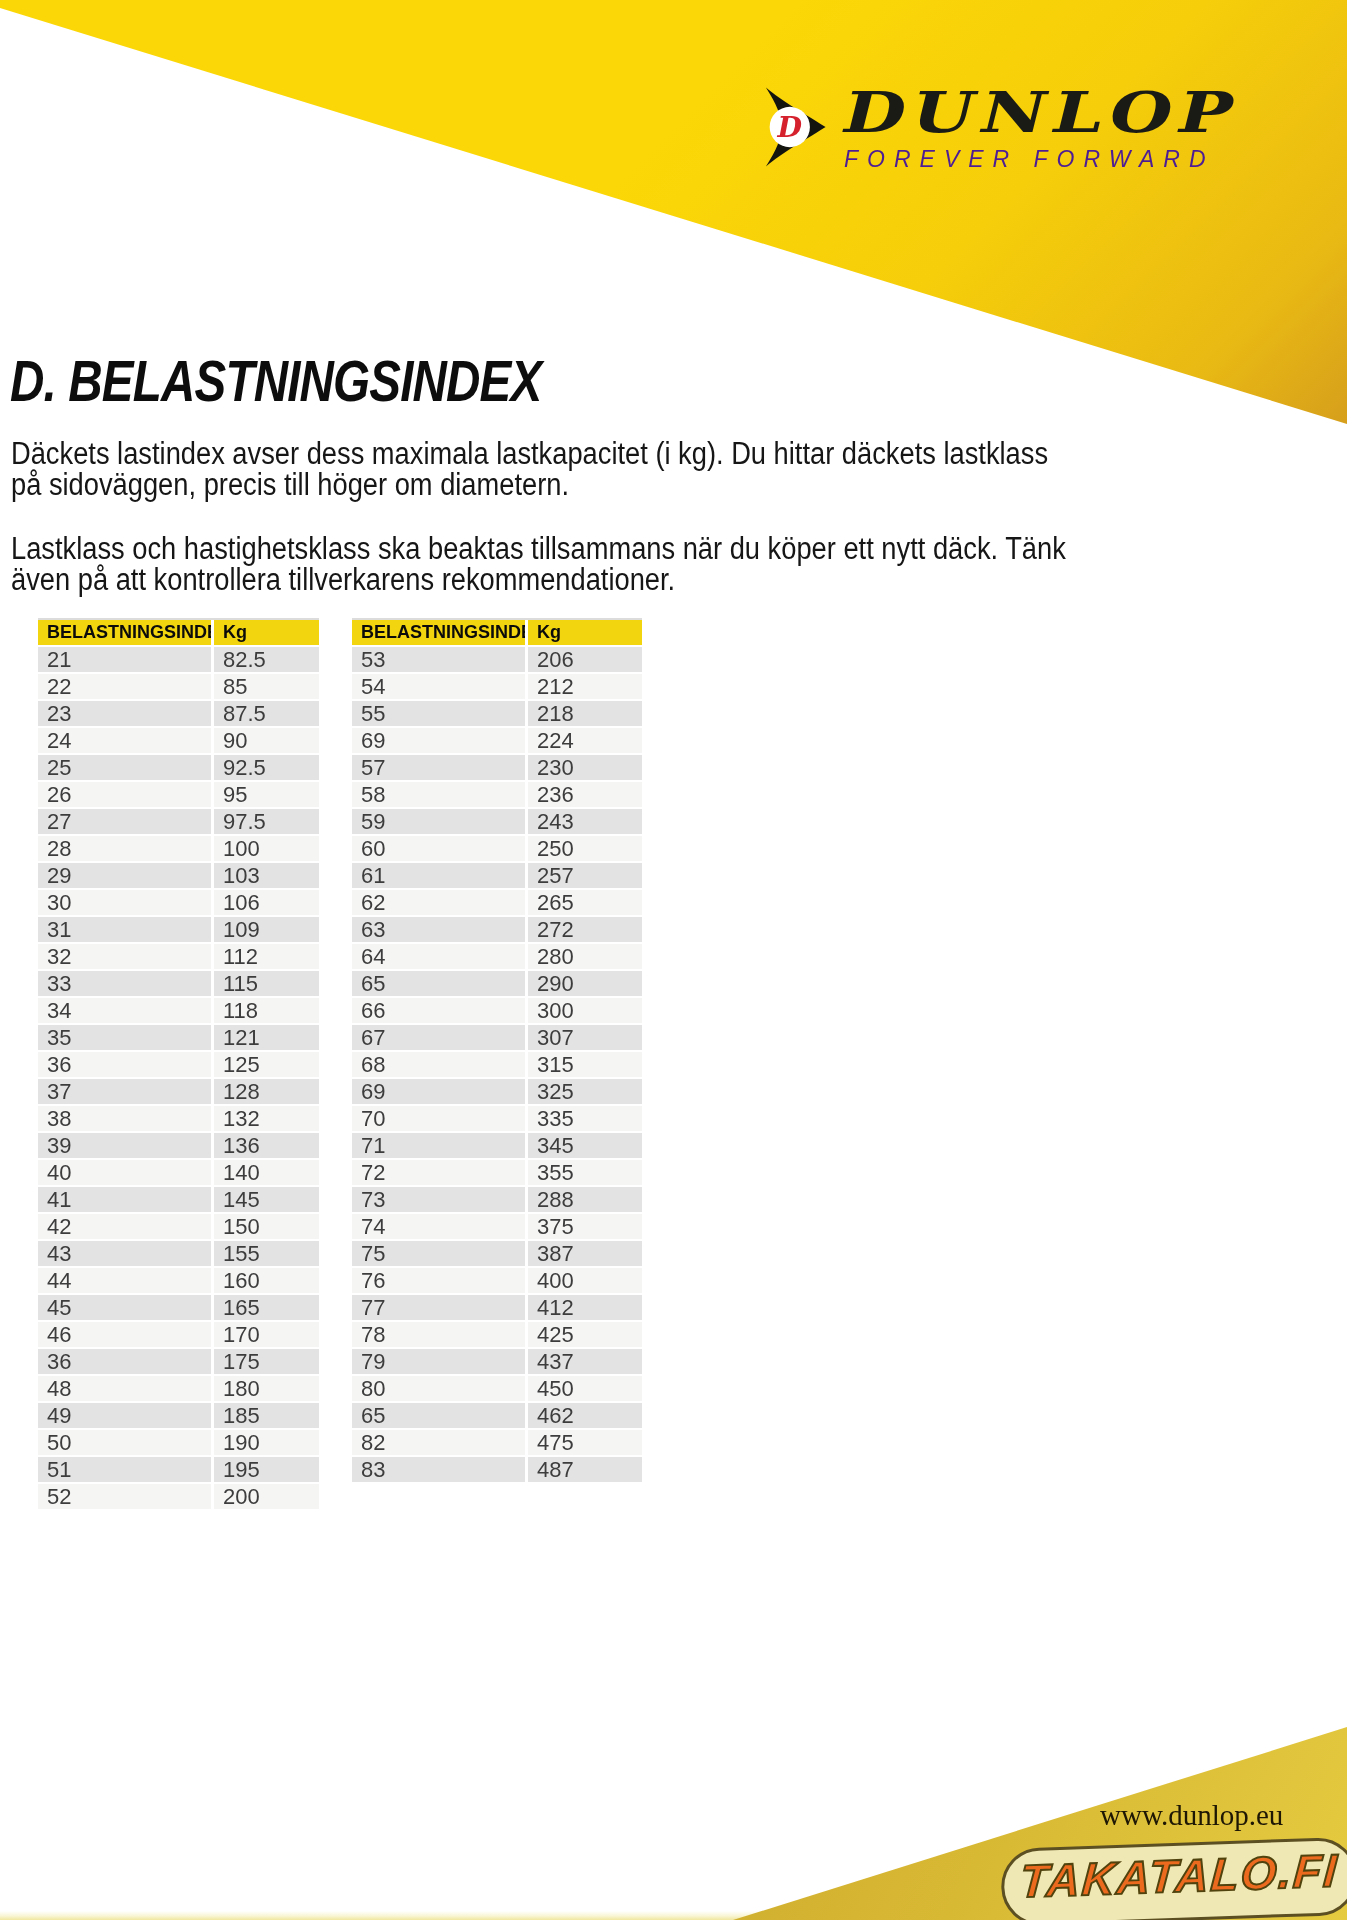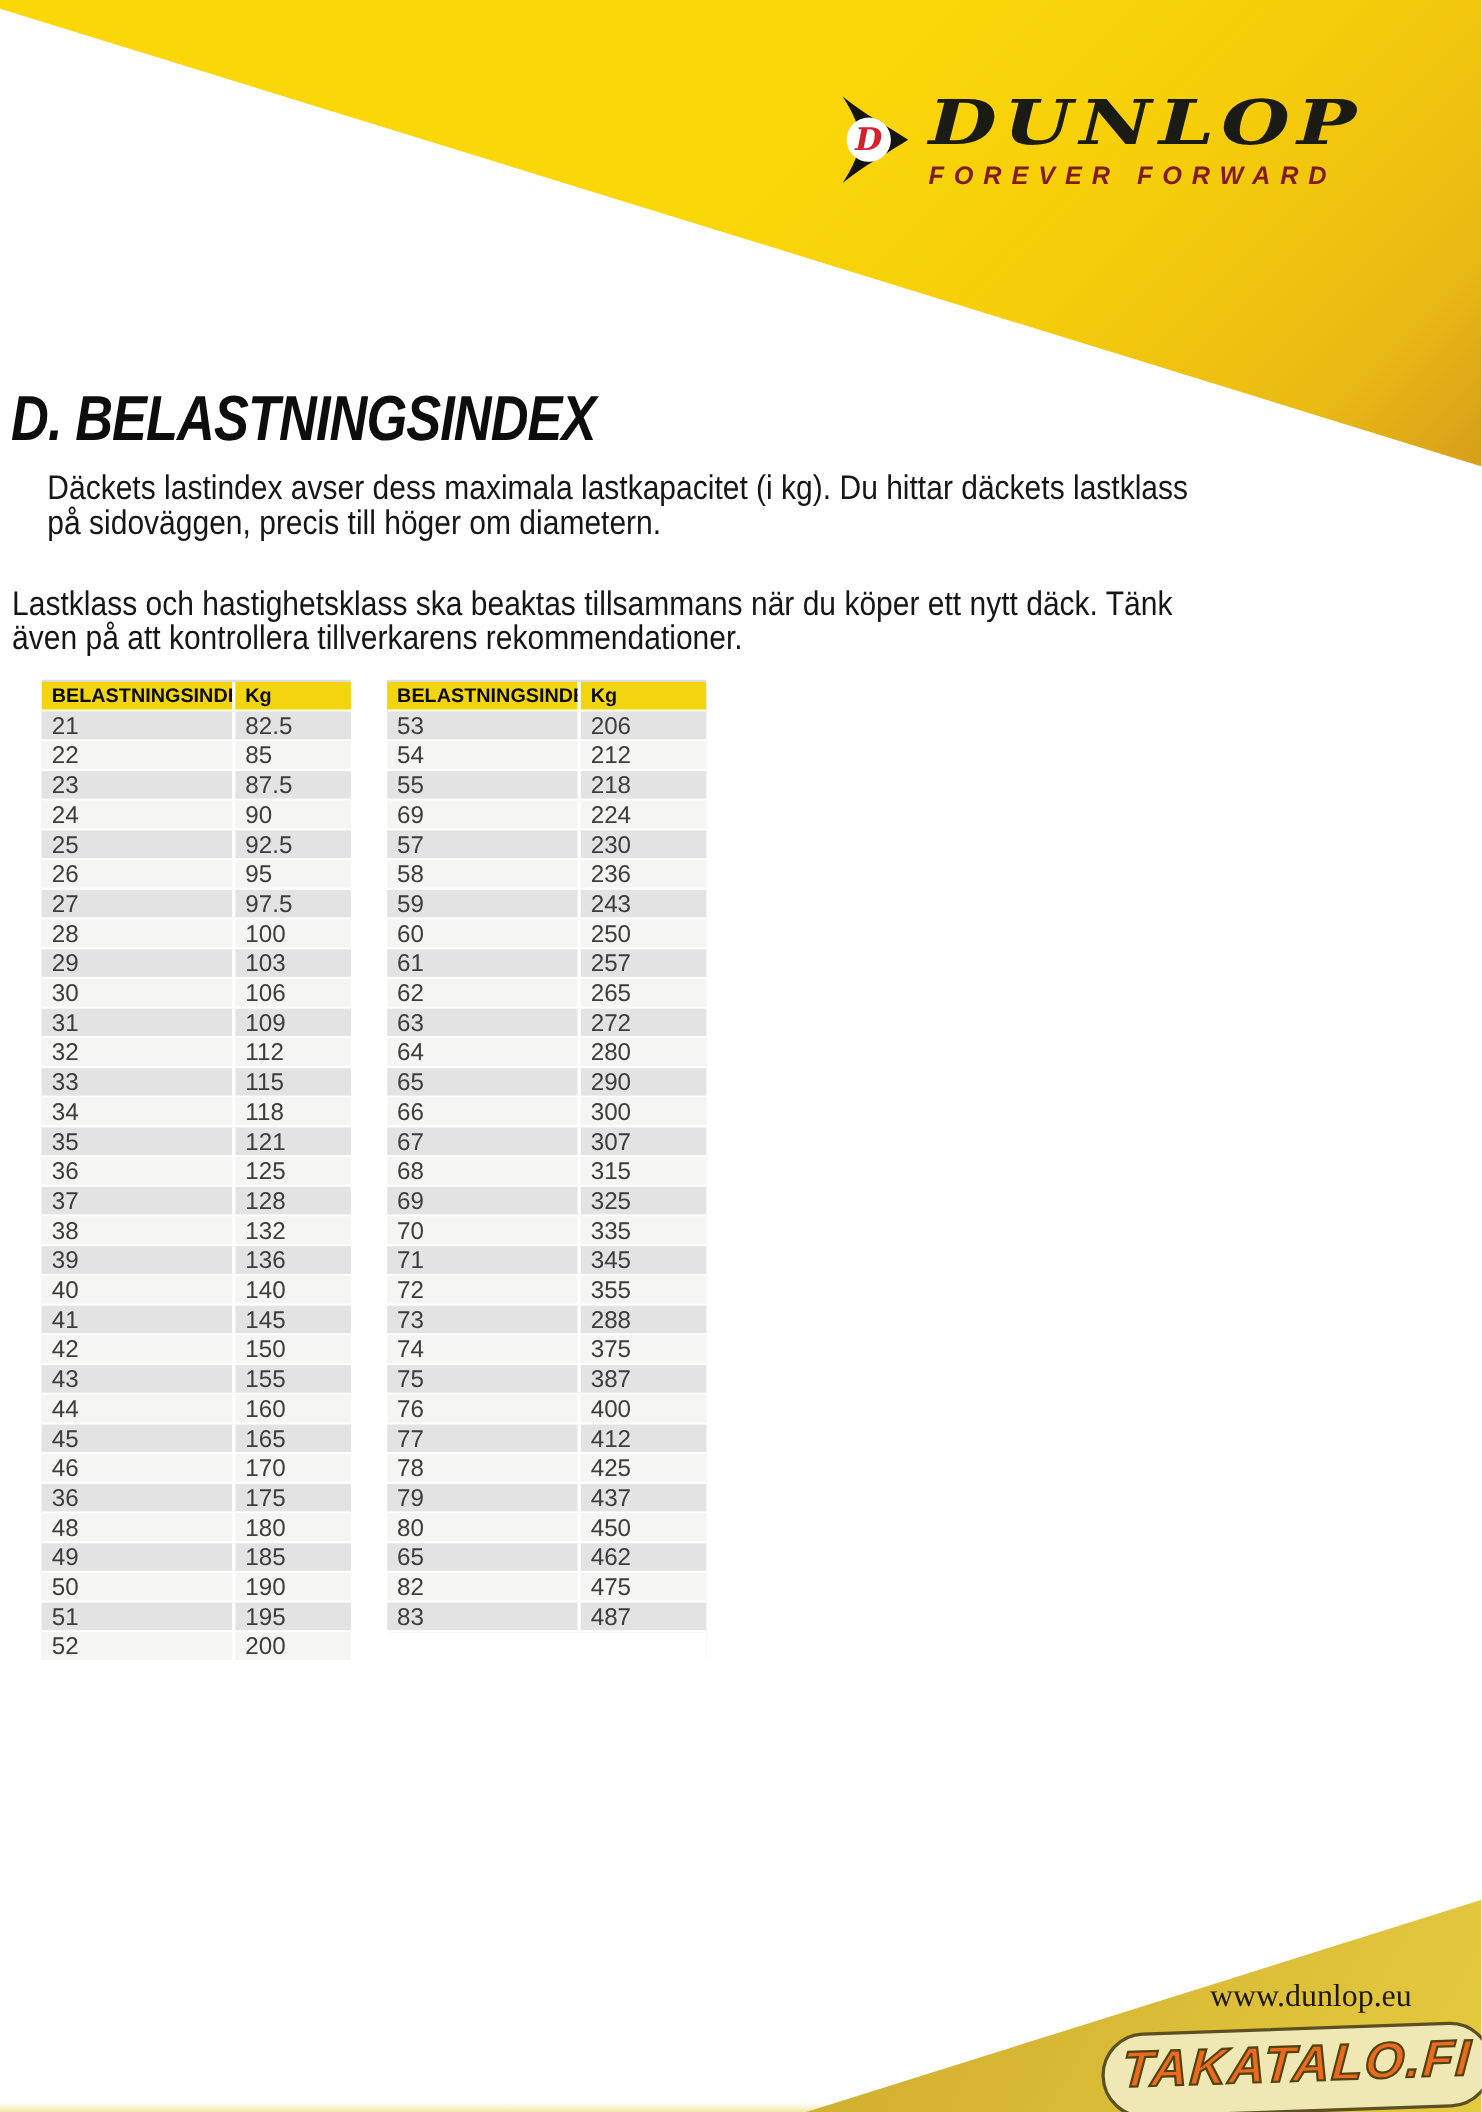--- a/index.html
+++ b/index.html
@@ -17,31 +17,31 @@
   
   .logo{position:absolute;left:758px;top:84px;z-index:2;display:flex;align-items:flex-start;}
   .logo-icon{width:74px;height:82px;margin-top:2px;}
   .logo-textcol{margin-left:12px;}
   .logo-word{
     display:inline-block;font-family:"DejaVu Serif","Liberation Serif",serif;
     font-weight:bold;font-style:italic;font-size:56px;line-height:56px;color:#1b1b16;
     letter-spacing:5px;transform:scaleX(1.28);transform-origin:left center;white-space:nowrap;
   }
   .logo-tagline{
-    display:inline-block;margin-top:6px;font-weight:bold;font-style:italic;
-    font-size:23px;color:#7f1d1d;letter-spacing:9px;white-space:nowrap;
+    display:inline-block;margin-top:6px;font-weight:normal;font-style:italic;
+    font-size:23px;color:#4c1d95;letter-spacing:9px;white-space:nowrap;
   }
   
   .page-title{
     position:absolute;left:10px;top:352px;z-index:2;margin:0;
     font-weight:bold;font-style:italic;font-size:58px;line-height:58px;color:#0d0d0d;
     letter-spacing:-1px;transform:scaleX(.82);transform-origin:left center;white-space:nowrap;
   }
   .para{position:absolute;left:11px;z-index:2;font-size:31px;line-height:31px;color:#161616;}
-  .para-1{top:428px;margin-left:32px;}
+  .para-1{top:438px;}
   .para-2{top:533px;}
   .para .line{
     white-space:nowrap;transform:scaleX(.88);transform-origin:left center;
   }
   
   .tables{position:absolute;left:38px;top:620px;z-index:2;display:flex;gap:33px;}
   .table{box-shadow:0 -2px 0 #dcdcdc;}
   .table.t-left{width:281px;}
   .table.t-right{width:290px;}
   .thead{display:flex;height:27px;background:#F2D40F;box-sizing:border-box;border-bottom:2px solid #ffffff;}

